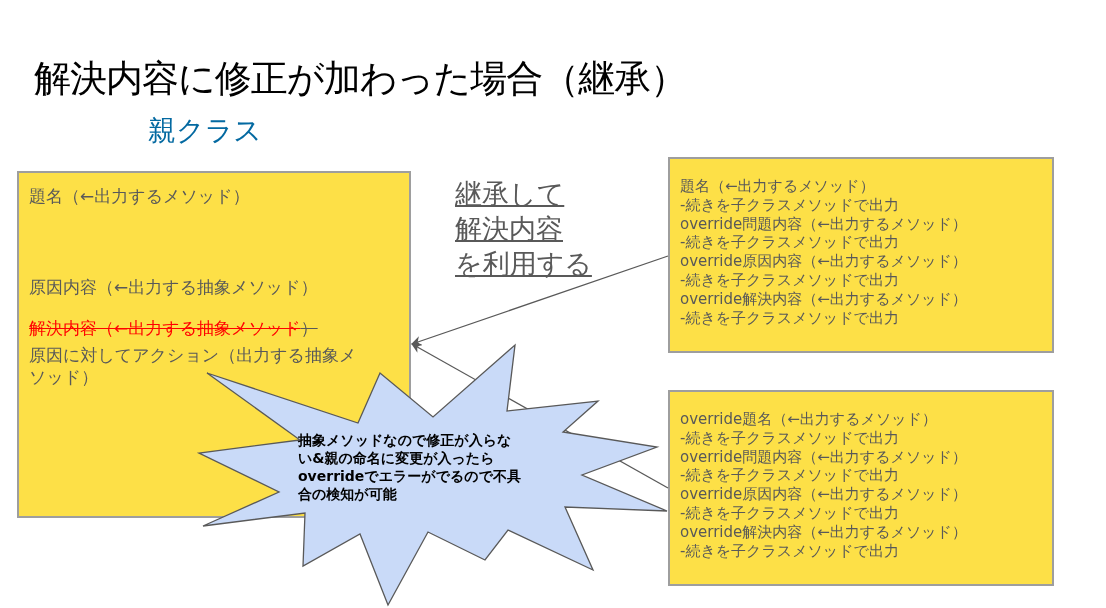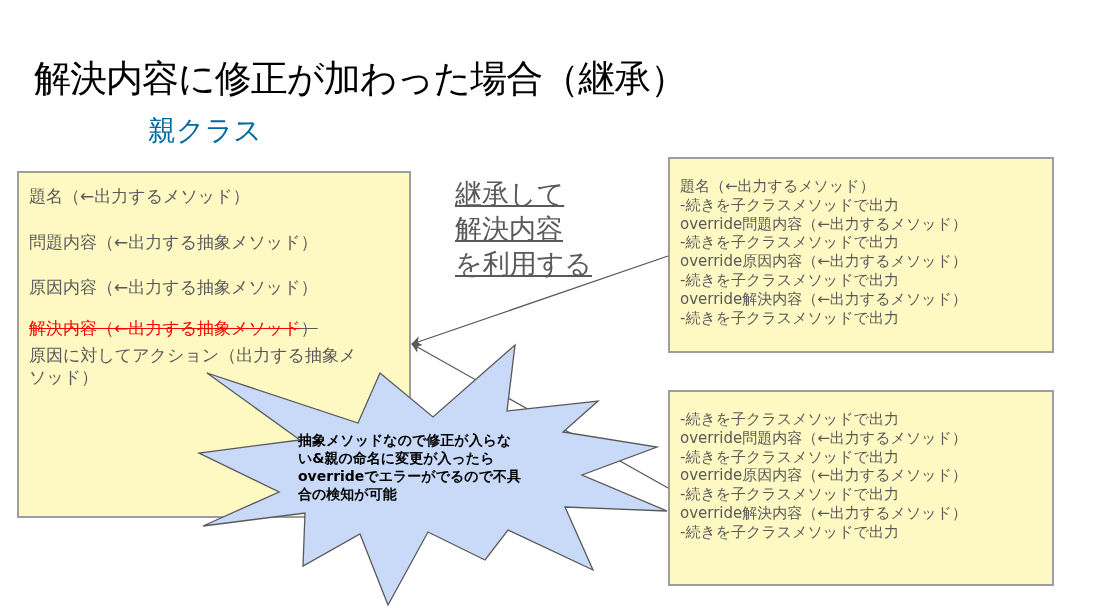--- a/index.html
+++ b/index.html
@@ -2,21 +2,21 @@
 <html><head>
   <meta charset="utf-8">
   <style>
     html, body { margin: 0; padding: 0; background: #ffffff; }
     body { width: 1106px; height: 608px; position: relative; overflow: hidden;
            font-family: "DejaVu Sans", "Liberation Sans", sans-serif; }
     .slide-title { position: absolute; left: 34px; top: 26px; font-size: 37px; color: #000;
                    letter-spacing: -1px; white-space: nowrap; margin-top: 28px; }
     .parent-heading { position: absolute; left: 148px; top: 112px; font-size: 28px; color: #0369a1;
                       white-space: nowrap; }
-    .box { position: absolute; background: #fef9c3; border: 2px solid #9e9e9e; box-sizing: border-box; }
+    .box { position: absolute; background: #fde047; border: 2px solid #9e9e9e; box-sizing: border-box; }
     .parent-box { left: 17px; top: 171px; width: 394px; height: 347px; }
     .parent-box .line { position: absolute; left: 10px; font-size: 17px; color: #595959; white-space: nowrap; }
     .red { color: #ff0000; }
     .strike { text-decoration: line-through; }
     .strike-gray { text-decoration: line-through; color: #595959; }
     .child-box { left: 668px; width: 386px; height: 196px; padding: 18px 0 0 10px; }
     .child-box.top { top: 157px; }
     .child-box.bottom { top: 390px; }
     .child-box .line { font-size: 15px; color: #595959; line-height: 18.8px; white-space: nowrap; }
     .inherit-label { position: absolute; left: 455px; top: 176px; font-size: 27px; color: #595959;
@@ -27,21 +27,20 @@
   </style>
 </head>
 <body>
 
 <div class="slide-title">解決内容に修正が加わった場合（継承）</div>
 
 <div class="parent-heading">親クラス</div>
 
 <div class="box parent-box">
   <div class="line" style="top:12px">題名（←出力するメソッド）</div>
-  <div class="line" style="top:58px">問題内容（←出力する抽象メソッド）</div>
   <div class="line" style="top:103px">原因内容（←出力する抽象メソッド）</div>
   <div class="line" style="top:144px">
     <span class="red strike">解決内容（←出力する抽象メソッド</span><span class="strike-gray">）</span>
   </div>
   <div class="line red" style="top:171px">原因に対してアクション（出力する抽象メ</div>
   <div class="line red" style="top:193px">ソッド）</div>
 </div>
 
 <div class="inherit-label">
   <div>継承して</div>
@@ -54,20 +53,21 @@
   <div class="line">-続きを子クラスメソッドで出力</div>
   <div class="line">override問題内容（←出力するメソッド）</div>
   <div class="line">-続きを子クラスメソッドで出力</div>
   <div class="line">override原因内容（←出力するメソッド）</div>
   <div class="line">-続きを子クラスメソッドで出力</div>
   <div class="line">override解決内容（←出力するメソッド）</div>
   <div class="line">-続きを子クラスメソッドで出力</div>
 </div>
 
 <div class="box child-box bottom">
+  <div class="line">override題名（←出力するメソッド）</div>
   <div class="line">-続きを子クラスメソッドで出力</div>
   <div class="line">override問題内容（←出力するメソッド）</div>
   <div class="line">-続きを子クラスメソッドで出力</div>
   <div class="line">override原因内容（←出力するメソッド）</div>
   <div class="line">-続きを子クラスメソッドで出力</div>
   <div class="line">override解決内容（←出力するメソッド）</div>
   <div class="line">-続きを子クラスメソッドで出力</div>
 </div>
 
 <svg class="overlay" width="1106" height="608" viewBox="0 0 1106 608">

